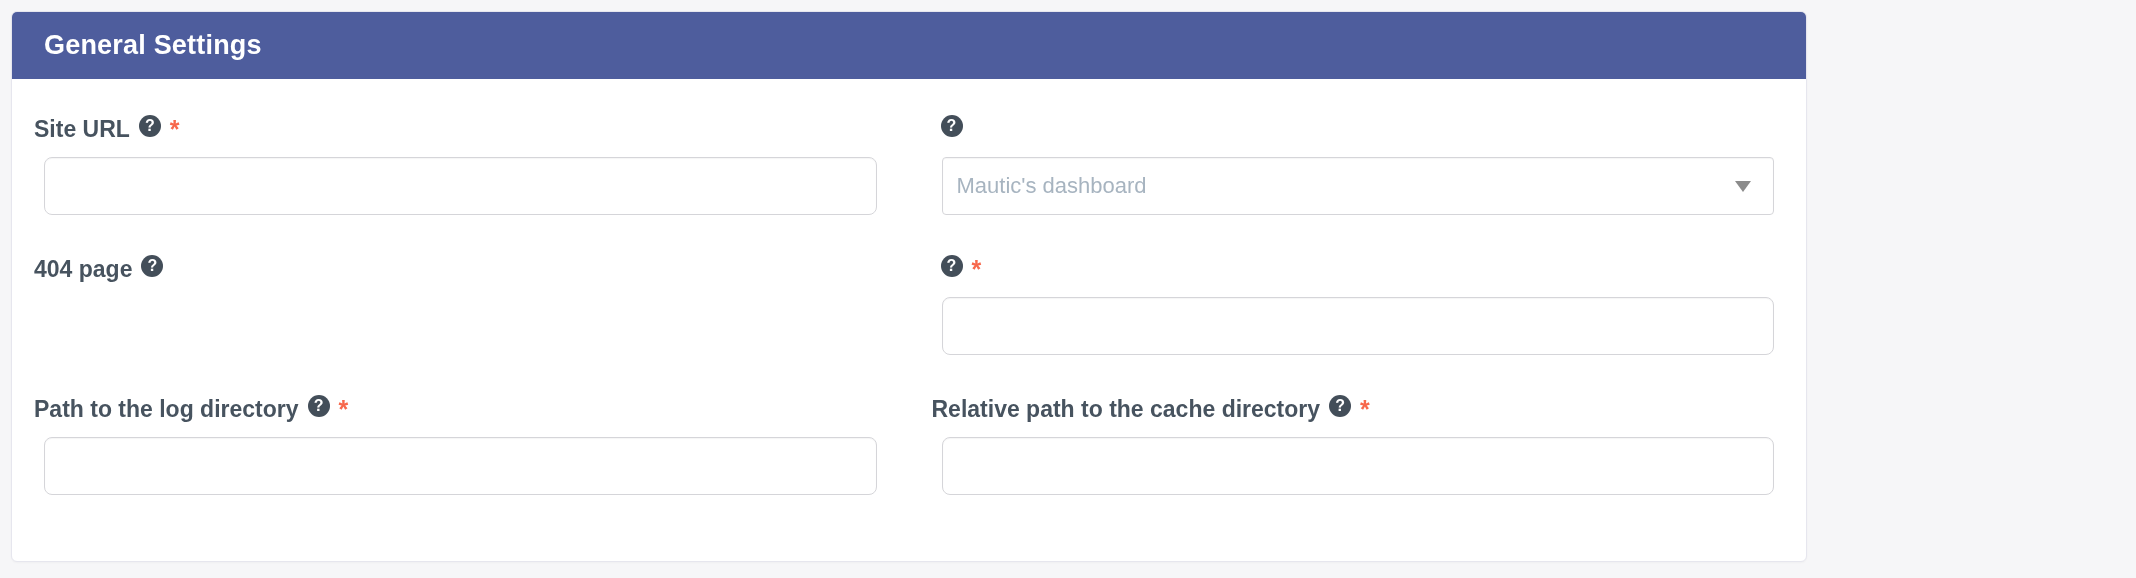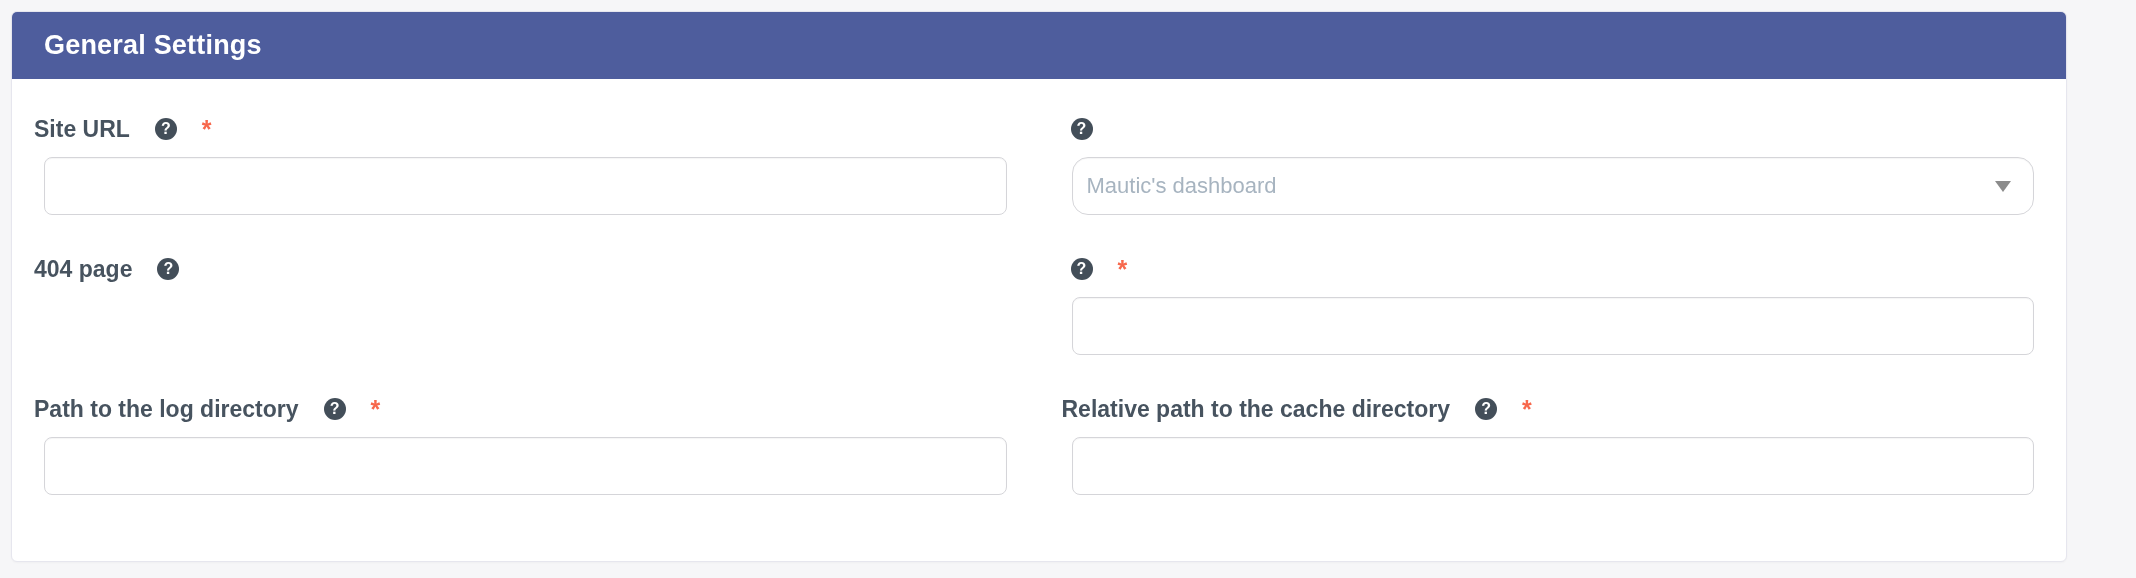--- a/index.html
+++ b/index.html
@@ -9,21 +9,21 @@
     height: 578px;
     background: #f6f6f8;
     font-family: "Liberation Sans", sans-serif;
     overflow: hidden;
   }
 
   .panel {
     position: absolute;
     left: 11px;
     top: 11px;
-    width: 2056px;
+    width: 1796px;
     height: 551px;
     background: #ffffff;
     border: 1px solid #e6e6ee;
     border-radius: 6px;
     overflow: hidden;
     box-shadow: 0 1px 2px rgba(0,0,0,0.03);
   }
 
   .panel-heading {
     height: 67px;
@@ -42,30 +42,29 @@
     display: grid;
     grid-template-columns: 1fr 1fr;
     column-gap: 65px;
     row-gap: 40px;
   }
 
   .form-group { position: relative; }
 
   .control-label {
     display: flex;
-    align-items: center;
+    align-items: flex-start;
     height: 28px;
     line-height: 28px;
     margin-left: -10px;
     margin-bottom: 14px;
     font-size: 23px;
     font-weight: bold;
     color: #47535f;
     white-space: nowrap;
-    gap: 16px;
   }
 
   .help-icon {
     display: inline-flex;
     align-items: center;
     justify-content: center;
     width: 22px;
     height: 22px;
     margin-left: 9px;
     border-radius: 50%;
@@ -102,21 +101,21 @@
   }
 
   .chosen-select {
     position: relative;
     display: flex;
     align-items: center;
     width: 100%;
     height: 58px;
     background: #ffffff;
     border: 1px solid #d5d5d9;
-    border-radius: 16px;
+    border-radius: 4px;
     padding: 0 52px 0 14px;
     cursor: pointer;
     box-shadow: inset 0 1px 1px rgba(0,0,0,0.04);
   }
 
   .chosen-placeholder {
     font-size: 22px;
     color: #a7b4c0;
     white-space: nowrap;
     overflow: hidden;

